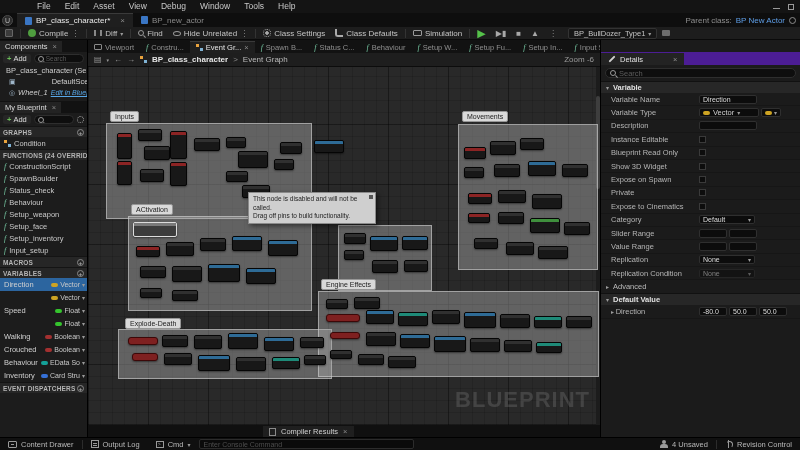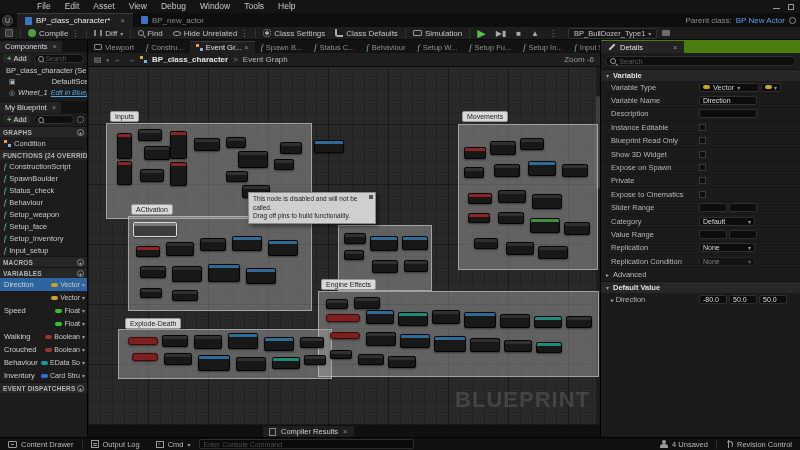--- a/index.html
+++ b/index.html
@@ -116,21 +116,21 @@
   .watermark { position:absolute; right:10px; bottom:12px; font-size:22px; font-weight:bold; color:rgba(255,255,255,.13); letter-spacing:1px; }
   .vscroll { position:absolute; right:0; top:0; bottom:0; width:4px; background:#1c1c1c; }
   .vscroll .thumb { position:absolute; top:8%; height:26%; left:0; right:0; background:#3e3e3e; border-radius:2px; }
 
   .gbottom { position:absolute; left:0; top:385px; width:512px; height:12px; background:#101010; display:flex; align-items:flex-end; }
   .ctab { margin-left:175px; background:#1f1f1f; height:11px; display:flex; align-items:center; gap:5px; padding:0 6px; font-size:7.5px; color:#cfcfcf; }
   .ctab .ic-doc { width:7px; height:8px; border:1px solid #8a8a8a; }
 
   
   .details { position:absolute; left:600px; top:40px; width:200px; height:397px; background:#1b1b1b; border-left:1px solid #000; font-size:7.5px; }
-  .dtabrow { height:13px; background:#4d7c0f; display:flex; align-items:flex-end; }
+  .dtabrow { height:13px; background:#4c1d95; display:flex; align-items:flex-end;margin-top:12px; }
   .dtab { background:#232323; height:12px; display:flex; align-items:center; gap:4px; padding:0 7px; color:#e2e2e2; }
   .i-pencil { width:8px; height:2px; background:#cfcfcf; transform:rotate(-45deg); border-radius:1px; }
   .dtab-close { color:#8f8f8f; margin-left:26px; }
   .dsearch { margin:3px 4px; height:10px; border-radius:5px; background:#0e0e0e; border:1px solid #2e2e2e; display:flex; align-items:center; gap:3px; padding:0 4px; color:#5c5c5c; }
   .dsect { height:12px; background:#272727; border-top:1px solid #111; display:flex; align-items:center; gap:4px; padding:0 5px; color:#e0e0e0; font-weight:bold; }
   .tri { color:#9a9a9a; font-size:6px; }
   .drow { display:flex; align-items:center; height:13.4px; padding-left:10px; border-bottom:1px solid #161616; }
   .drow .dlabel { width:88px; color:#b5b5b5; white-space:nowrap; overflow:hidden; flex:none; }
   .dctl { display:flex; align-items:center; gap:2px; }
   .dfield { background:#0c0c0c; border:1px solid #2f2f2f; border-radius:2px; height:9px; min-width:58px; color:#ddd; font-size:7px; padding:0 3px; line-height:8px; }
@@ -601,40 +601,40 @@
     <div class="dsearch">
       <span class="i-search"></span>
       <span class="ph">Search</span>
     </div>
     <div class="dsect">
       <span class="tri">▾</span>
         <span>Variable</span>
     </div>
     <div id="detailRows">
         <div class="drow">
+          <span class="dlabel">Variable Name</span>
+          <div class="dctl">
+            <div class="dfield">Direction</div>
+          </div>
+        </div>
+        <div class="drow">
           <span class="dlabel">Variable Type</span>
           <div class="dctl">
             <div class="typepill">
               <span class="pill-dot" style="background: rgb(205, 163, 35);"></span>
               <span>Vector</span>
               <span class="var-caret">▾</span>
             </div>
             <div class="minidd">
               <span class="pill-dot" style="background: rgb(205, 163, 35);"></span>
               <span class="var-caret">▾</span>
             </div>
           </div>
         </div>
         <div class="drow">
-          <span class="dlabel">Variable Name</span>
-          <div class="dctl">
-            <div class="dfield">Direction</div>
-          </div>
-        </div>
-        <div class="drow">
           <span class="dlabel">Description</span>
           <div class="dctl">
             <div class="dfield"></div>
           </div>
         </div>
         <div class="drow">
           <span class="dlabel">Instance Editable</span>
           <div class="dctl">
             <span class="cb"></span>
           </div>
@@ -660,36 +660,36 @@
         <div class="drow">
           <span class="dlabel">Private</span>
           <div class="dctl">
             <span class="cb"></span>
           </div>
         </div>
         <div class="drow">
           <span class="dlabel">Expose to Cinematics</span>
           <div class="dctl">
             <span class="cb"></span>
-          </div>
-        </div>
-        <div class="drow">
-          <span class="dlabel">Slider Range</span>
-          <div class="dctl">
-            <div class="dfield small"></div>
-            <div class="dfield small"></div>
           </div>
         </div>
         <div class="drow">
           <span class="dlabel">Category</span>
           <div class="dctl">
             <div class="dselect">
               <span>Default</span>
               <span class="var-caret">▾</span>
             </div>
+          </div>
+        </div>
+        <div class="drow">
+          <span class="dlabel">Slider Range</span>
+          <div class="dctl">
+            <div class="dfield small"></div>
+            <div class="dfield small"></div>
           </div>
         </div>
         <div class="drow">
           <span class="dlabel">Value Range</span>
           <div class="dctl">
             <div class="dfield small"></div>
             <div class="dfield small"></div>
           </div>
         </div>
         <div class="drow">

